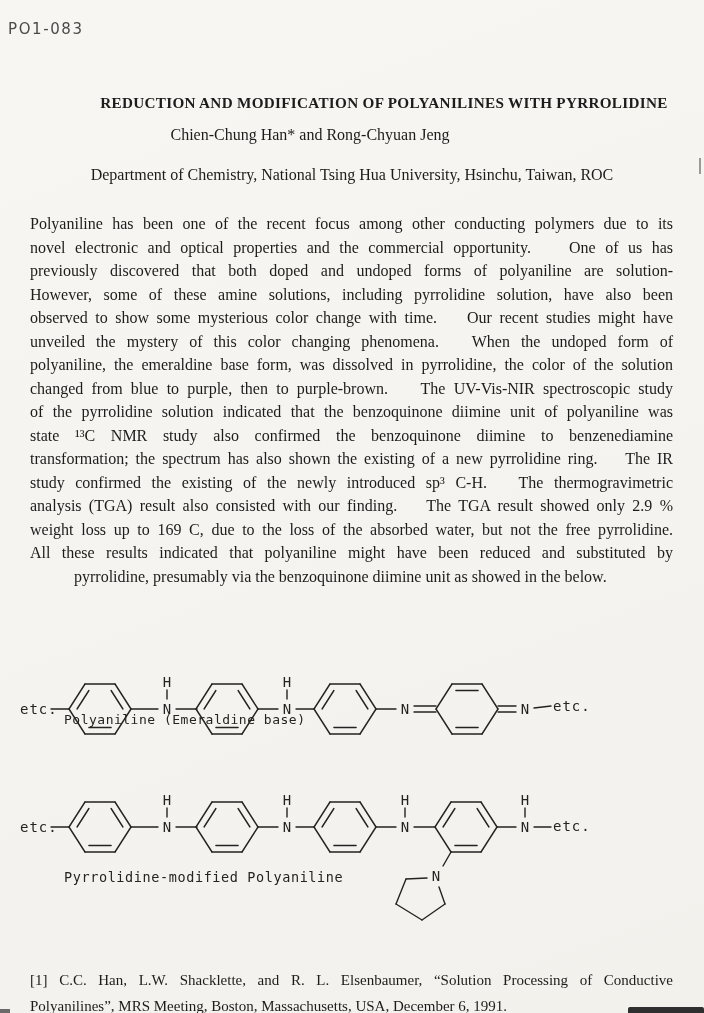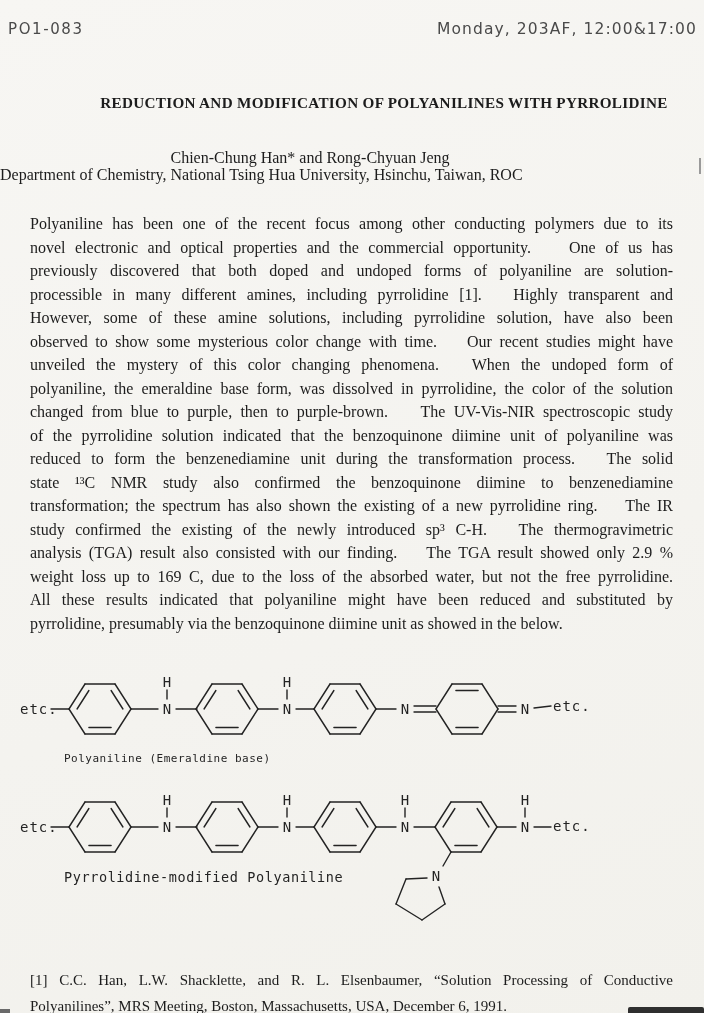--- a/index.html
+++ b/index.html
@@ -5,65 +5,62 @@
   html,body{margin:0;padding:0;background:#888;}
   .page{position:relative;width:704px;height:1013px;margin:0 auto;
         background:linear-gradient(160deg,#f7f6f3 0%,#f4f3ef 60%,#f2f1ec 100%);
         font-family:"Liberation Serif",serif;color:#1c1c1c;overflow:hidden;}
   .header{position:absolute;top:20px;left:8px;right:7px;display:flex;
           justify-content:space-between;font-family:"DejaVu Sans",sans-serif;color:#4a4a4a;}
   .header .hleft{font-size:15px;letter-spacing:1.6px;}
   .header .hright{font-size:15.5px;letter-spacing:1.1px;}
   .title{position:absolute;top:94px;left:0;width:704px;text-align:center;
          font-size:15.2px;font-weight:700;letter-spacing:0.3px;padding-left:32px;}
-  .authors{position:absolute;top:149px;left:0;width:620px;text-align:center;font-size:16px;}
-  .affiliation{position:absolute;top:166px;left:0;width:704px;font-size:16px;}
+  .authors{position:absolute;top:126px;left:0;width:620px;text-align:center;font-size:16px;}
+  .affiliation{position:absolute;top:166px;left:0;width:704px;text-align:center;font-size:16px;}
   .abstract{position:absolute;top:212px;left:30px;width:643px;font-size:16px;}
   .abstract .line{line-height:23.5px;text-align:justify;text-align-last:justify;white-space:pre-wrap;}
-  .abstract .line:last-child{text-align-last:left;}
+  .abstract .line:last-child{text-align-last:left;margin-left:44px;}
   .caption{position:absolute;font-family:"DejaVu Sans Mono",monospace;color:#242424;white-space:nowrap;}
-  .c1{left:64px;top:752px;font-size:11px;letter-spacing:0.5px;}
+  .c1{left:64px;top:712px;font-size:13px;letter-spacing:0.5px;}
   .c2{left:64px;top:869px;font-size:13.5px;letter-spacing:0.6px;}
   .structure{position:absolute;left:0;}
   #structure1{top:668px;}
   #structure2{top:782px;}
   .reference{position:absolute;top:932px;left:30px;width:643px;font-size:15px;margin-top:36px;}
   .reference .line{line-height:25.5px;text-align:justify;text-align-last:justify;}
   .reference .line:last-child{text-align-last:left;}
   .artifact{position:absolute;background:#2f2f2f;}
   .art-bottom{left:628px;top:1007px;width:76px;height:6px;border-radius:2px 2px 0 0;}
   .art-corner{left:0;top:1009px;width:10px;height:4px;background:#6a6a6a;}
   .art-right{left:699px;top:158px;width:2px;height:16px;background:#9a9a9a;}
 </style>
 </head>
 <body>
 
 <div class="page">
 
   <div class="header">
     <span class="hleft">PO1-083</span>
-    <span class="hright">Monday, 203AF, 12:00&amp;17:00</span>
   </div>
 
   <div class="title">REDUCTION AND MODIFICATION OF POLYANILINES WITH PYRROLIDINE</div>
   <div class="authors">Chien-Chung Han* and Rong-Chyuan Jeng</div>
   <div class="affiliation">Department of Chemistry, National Tsing Hua University, Hsinchu, Taiwan, ROC</div>
 
   <div class="abstract">
       <div class="line">Polyaniline has been one of the recent focus among other conducting polymers due to its</div>
       <div class="line">novel electronic and optical properties and the commercial opportunity.    One of us has</div>
       <div class="line">previously discovered that both doped and undoped forms of polyaniline are solution-</div>
-      <div class="line">processible in many different amines, including pyrrolidine [1].   Highly transparent and</div>
       <div class="line">However, some of these amine solutions, including pyrrolidine solution, have also been</div>
       <div class="line">observed to show some mysterious color change with time.    Our recent studies might have</div>
       <div class="line">unveiled the mystery of this color changing phenomena.   When the undoped form of</div>
       <div class="line">polyaniline, the emeraldine base form, was dissolved in pyrrolidine, the color of the solution</div>
       <div class="line">changed from blue to purple, then to purple-brown.    The UV-Vis-NIR spectroscopic study</div>
       <div class="line">of the pyrrolidine solution indicated that the benzoquinone diimine unit of polyaniline was</div>
-      <div class="line">reduced to form the benzenediamine unit during the transformation process.   The solid</div>
       <div class="line">state ¹³C NMR study also confirmed the benzoquinone diimine to benzenediamine</div>
       <div class="line">transformation; the spectrum has also shown the existing of a new pyrrolidine ring.    The IR</div>
       <div class="line">study confirmed the existing of the newly introduced sp³ C-H.   The thermogravimetric</div>
       <div class="line">analysis (TGA) result also consisted with our finding.    The TGA result showed only 2.9 %</div>
       <div class="line">weight loss up to 169 C, due to the loss of the absorbed water, but not the free pyrrolidine.</div>
       <div class="line">All these results indicated that polyaniline might have been reduced and substituted by</div>
       <div class="line">pyrrolidine, presumably via the benzoquinone diimine unit as showed in the below.</div>
     </div>
 
   <svg id="structure1" class="structure" width="660" height="88" viewBox="0 0 660 88">

